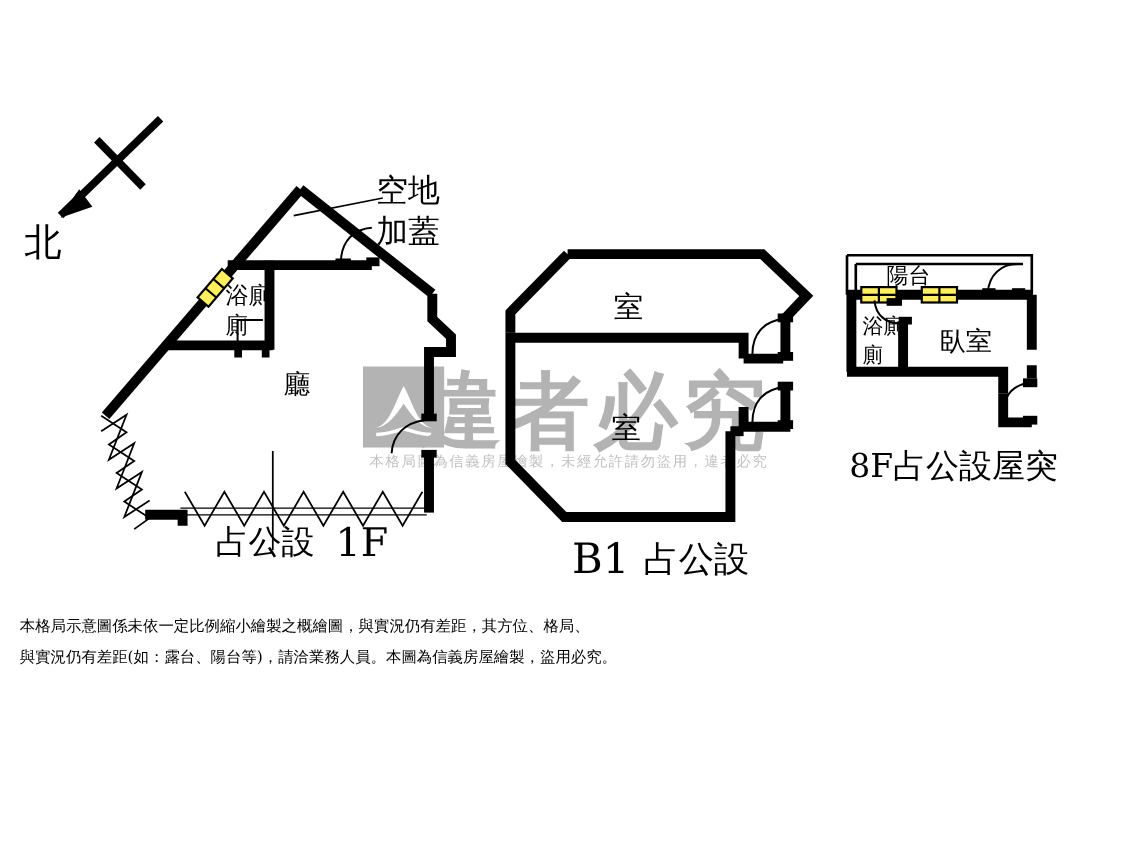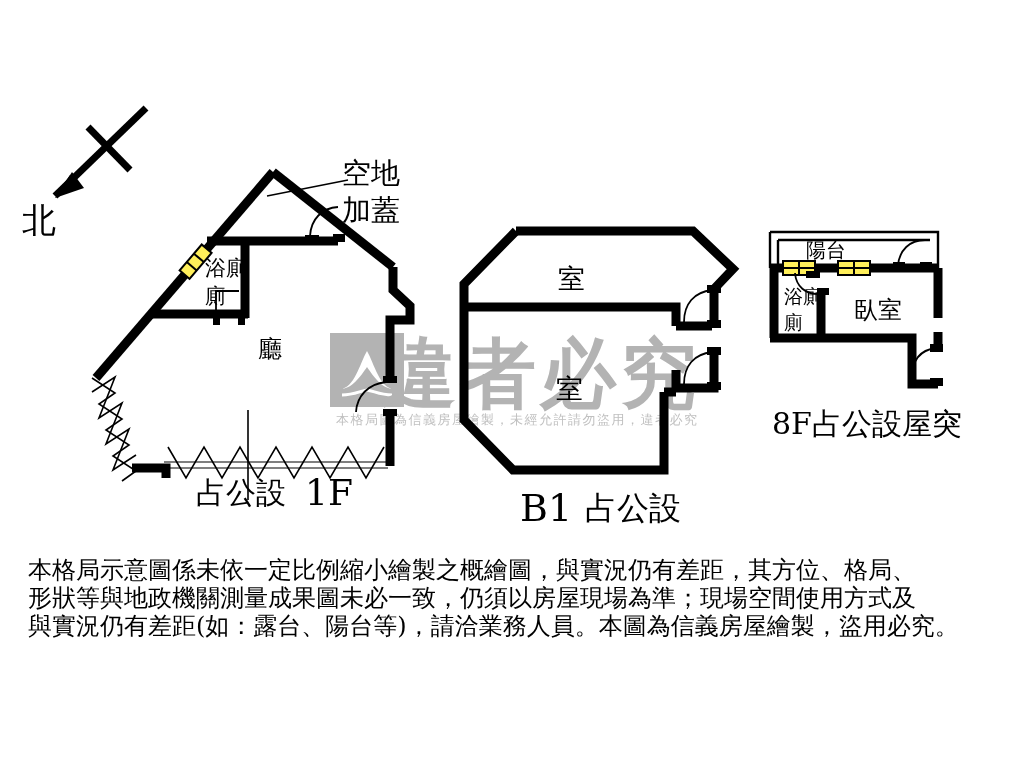--- a/index.html
+++ b/index.html
@@ -26,25 +26,25 @@
     width: 1024px;
     height: 768px;
   }
   .cjk-label {
     font-family: "DejaVu Serif", "Liberation Serif", serif;
     fill: #000000;
     font-weight: 500;
   }
   .disclaimer-block {
     position: absolute;
-    left: 28px;
+    left: 18px;
     top: 556px;
     width: 980px;
     font-family: "DejaVu Serif", "Liberation Serif", serif;
-    font-size: 24px;
+    font-size: 14px;
     line-height: 28px;
     color: #000000;
     letter-spacing: 0px;
     white-space: nowrap;
   }
   .disclaimer-line { display: block; }
   .wm-text {
     position: absolute;
     font-family: "DejaVu Serif", "Liberation Serif", serif;
     color: #b3b3b3;
@@ -246,17 +246,16 @@
       <text class="cjk-label" x="784" y="329" font-size="19">廁</text>
       <text class="cjk-label" x="854" y="318" font-size="24">臥室</text>
 
       <text class="cjk-label" x="772" y="434" font-size="30">8F占公設屋突</text>
     </g>
 
   </svg>
 
   <div class="disclaimer-block">
     <span class="disclaimer-line">本格局示意圖係未依一定比例縮小繪製之概繪圖，與實況仍有差距，其方位、格局、</span>
-    <span class="disclaimer-line">形狀等與地政機關測量成果圖未必一致，仍須以房屋現場為準；現場空間使用方式及</span>
     <span class="disclaimer-line">與實況仍有差距(如：露台、陽台等)，請洽業務人員。本圖為信義房屋繪製，盜用必究。</span>
   </div>
 
 </div>
 
 </body></html>

